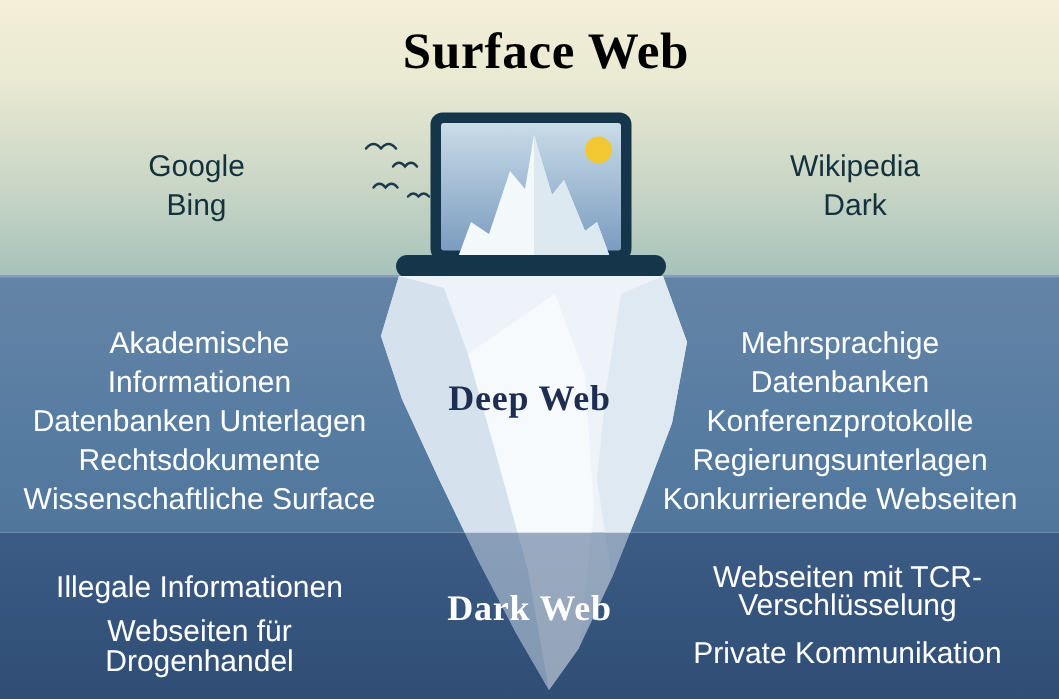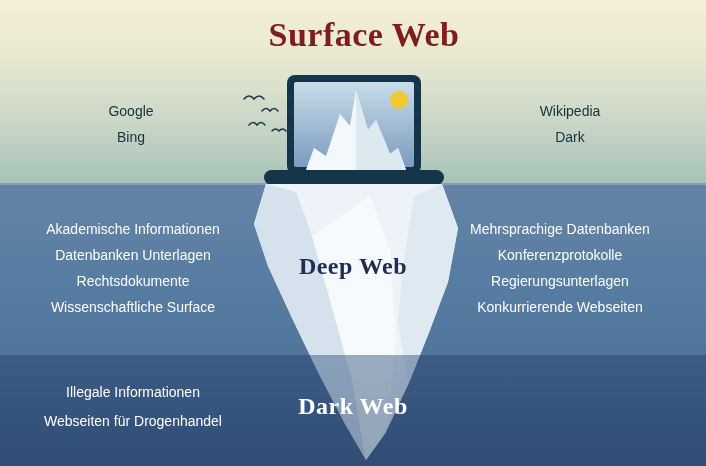--- a/index.html
+++ b/index.html
@@ -15,25 +15,25 @@
   .band-dark{top:355px;height:111px;background:linear-gradient(180deg,#3c5c85 0%,#2f4d75 100%);}
   .waterline{position:absolute;left:0;right:0;top:183px;height:2px;background:rgba(255,255,255,0.22);}
 
   .art{position:absolute;left:0;top:0;width:706px;height:466px;}
 
   
   .serif-title{
     position:absolute;left:0;right:0;text-align:center;
     font-family:"Liberation Serif","DejaVu Serif",serif;font-weight:bold;
   }
-  .title-surface{top:16px;font-size:34px;letter-spacing:0.5px;color:#7f1d1d;padding-left:22px;}
+  .title-surface{top:16px;font-size:34px;letter-spacing:0.5px;color:#000000;padding-left:22px;}
   .title-deep{top:248px;font-size:24px;letter-spacing:0.5px;color:#1f2d52;line-height:36px;}
   .title-dark{top:388px;font-size:24px;letter-spacing:0.5px;color:#ffffff;line-height:36px;}
 
-  .col{position:absolute;text-align:center;font-size:14px;}
+  .col{position:absolute;text-align:center;font-size:20px;}
   .col .item{line-height:26px;}
   .col-sky{color:#14323e;top:98px;}
   .col-sky-left{left:41px;width:180px;}
   .col-sky-right{left:480px;width:180px;}
   .col-water{color:#ffffff;top:216px;}
   .col-deep-left{left:13px;width:240px;}
   .col-deep-right{left:440px;width:240px;}
   .col-dark-left{left:13px;width:240px;top:382px;}
   .col-dark-left .item{line-height:20px;}
   .col-dark-left .item + .item{margin-top:9px;}
@@ -125,14 +125,18 @@
     <div class="item">Regierungsunterlagen</div>
     <div class="item">Konkurrierende Webseiten</div>
   </div>
 
   <div class="serif-title title-dark">Dark Web</div>
 
   <div class="col col-water col-dark-left">
     <div class="item">Illegale Informationen</div>
     <div class="item">Webseiten für Drogenhandel</div>
   </div>
+  <div class="col col-dark-right">
+    <div class="item">Webseiten mit TCR-Verschlüsselung</div>
+    <div class="item">Private Kommunikation</div>
+  </div>
 
 </div>
 
 </body></html>

